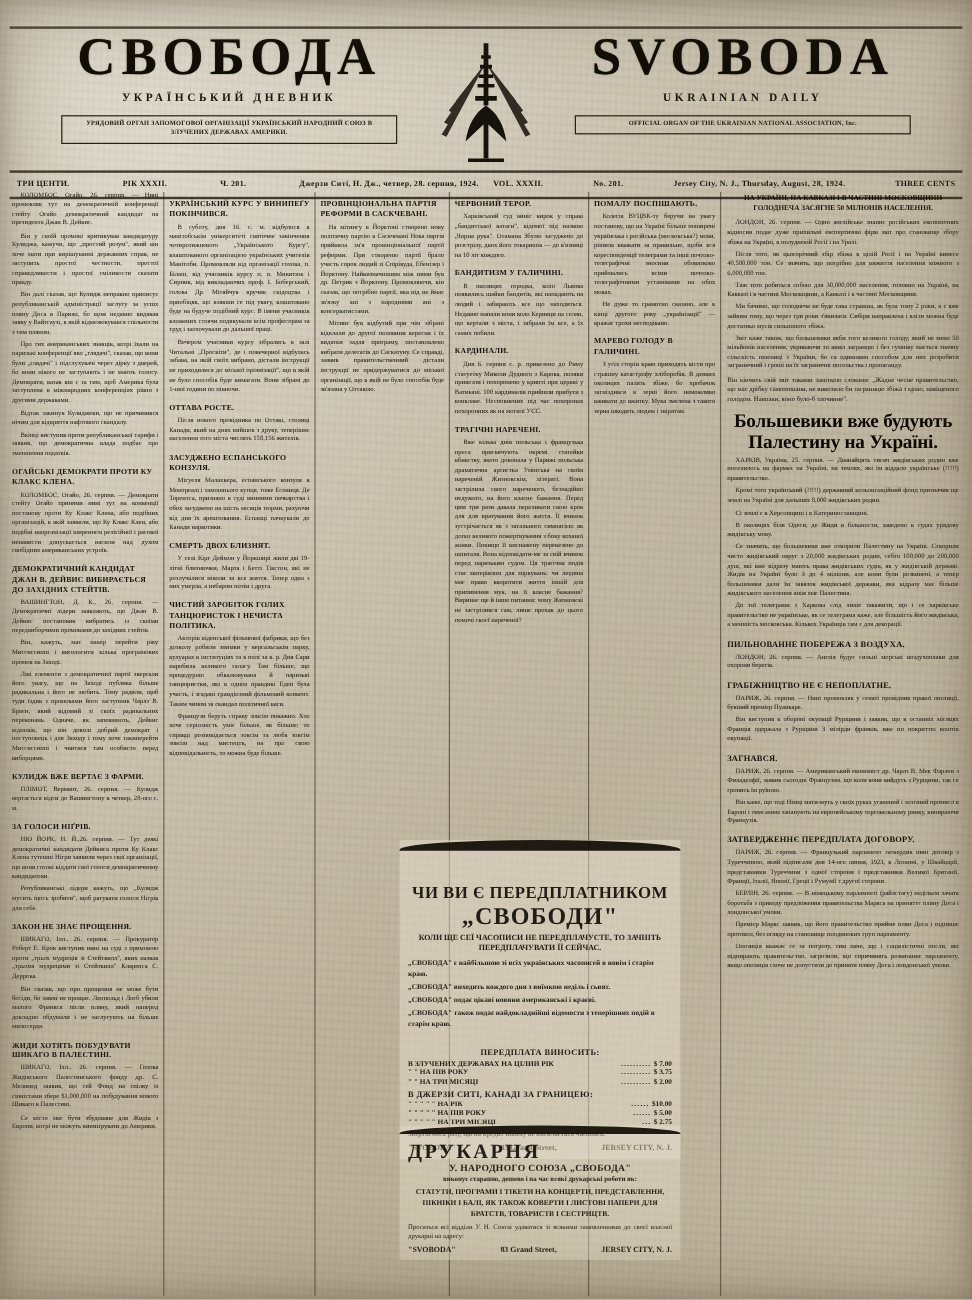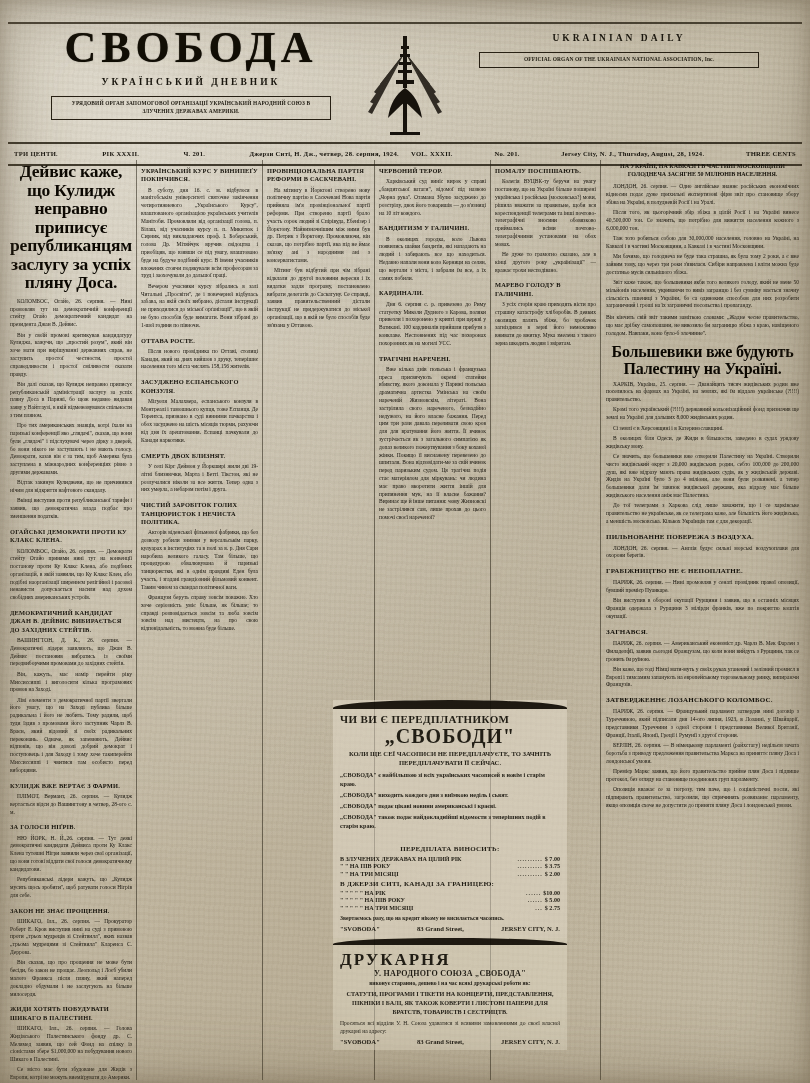--- a/index.html
+++ b/index.html
@@ -86,21 +86,21 @@
 
   
   .ad-sub{
     position:absolute;left:333px;top:700px;width:234px;
     background:rgba(226,219,202,.55);
     border:0;padding:0;box-sizing:border-box;
     z-index:5;
   }
   .ad-bar{height:9px;background:#17130c;border-radius:50% 50% 0 0 / 90% 90% 0 0;}
   .ad-inner{padding:4px 7px 6px;}
-  .ad-q{font-size:11px;font-weight:bold;letter-spacing:.4px;margin-bottom:1px;}
+  .ad-q{font-size:14px;font-weight:bold;text-align:center;letter-spacing:.4px;margin-bottom:1px;margin-top:24px;}
   .ad-logo{font-size:20px;font-weight:bold;text-align:center;letter-spacing:1px;line-height:1;margin:1px 0 3px;}
   .ad-call{font-size:6.6px;font-weight:bold;text-align:center;line-height:1.4;margin-bottom:4px;}
   .ad-li{font-size:6.1px;font-weight:bold;line-height:1.35;margin-bottom:3px;}
   .ad-ph{font-size:7px;font-weight:bold;text-align:center;margin:15px 0 3px;letter-spacing:.3px;}
   .pr-row{display:flex;font-size:6.1px;font-weight:bold;align-items:baseline;margin-bottom:1.5px;}
   .pr-lbl{flex:1;white-space:nowrap;overflow:hidden;}
   .pr-dots{flex:0 1 auto;overflow:hidden;letter-spacing:1px;padding:0 2px;}
   .pr-val{white-space:nowrap;}
   .ad-note{font-size:5.6px;font-weight:bold;line-height:1.35;margin:4px 0 3px;text-align:justify;}
   .ad-addr{display:flex;justify-content:space-between;font-size:6.6px;font-weight:bold;margin-top:2px;}
@@ -174,20 +174,21 @@
 
             <path d="M45 56 C36 62 30 72 28 86 C34 80 40 74 45 70 Z"></path>
             <path d="M45 56 C54 62 60 72 62 86 C56 80 50 74 45 70 Z"></path>
             <path d="M43 68 h4 v32 h-4 z"></path>
             <path d="M30 100 h30 v3 h-30 z"></path>
           </g>
         </svg>
       </div>
 
       <div class="mast-side">
+        <div class="mast-title">SVOBODA</div>
         <div class="mast-sub">UKRAINIAN DAILY</div>
         <div class="mast-box">OFFICIAL ORGAN OF THE UKRAINIAN NATIONAL ASSOCIATION, Inc.</div>
       </div>
 
     </div>
 
     <div class="dateline">
       <div class="dl-rule"></div>
       <div class="dl-row">
         <div class="dl-l">
@@ -203,21 +204,20 @@
           <span>THREE CENTS</span>
         </div>
       </div>
       <div class="dl-rule b"></div>
     </div>
   </div>
 
   <div class="content">
 
     <div class="col c1">
-      <div class="hl-main hl-1">Дейвис каже, що Кулидж неправно приписує републиканцям заслугу за успіх пляну Доса.</div>
       <p class="tx">КОЛОМБОС, Огайо, 26. серпня. — Нині промовляв тут на демократичній конференції стейту Огайо демократичний кандидат на президента Джан В. Дейвис.</p>
       <p class="tx">Він у своїй промові критикував кандидатуру Кулиджа, кажучи, що „простий розум", який він хоче мати при вирішуванні державних справ, не заступить простої честности, простої справедливости і простої сміливости сказати правду.</p>
       <p class="tx">Він далі сказав, що Кулидж неправно приписує републиканській адміністрації заслугу за успіх пляну Доса в Парижі, бо щож недавно видавав заяву у Вайтгаузі, в якій відмежовувався спільности з тим пляном.</p>
       <p class="tx">Про тих американських знавців, котрі їхали на паризькі конференції яко „глядачі", сказав, що вони були „глядачі" і підслухувачі через дірку з дверей, бо вони нікого не заступають і не мають голосу. Демократи, казав він є за тим, щоб Америка була заступлена в міжнародних конференціях рівно з другими державами.</p>
       <p class="tx">Відтак закинув Кулиджеви, що не причинився нічим для відкриття нафтового скандалу.</p>
       <p class="tx">Вкінці виступив проти републиканської тарифи і заявив, що демократична влада подбає про зменшення податків.</p>
 
       <h3 class="sh">ОГАЙСЬКІ ДЕМОКРАТИ ПРОТИ КУ КЛАКС КЛЕНА.</h3>
       <p class="tx">КОЛОМБОС, Огайо, 26. серпня. — Демократи стейту Огайо принями нині тут на конвенції постанову проти Ку Клакс Клена, або подібних організацій, в якій заявили, що Ку Клакс Клен, або подібні наорганізації ширеннєм релігійної і расової ненависти допускається насили над духом свобідних американських устроїв.</p>
 
@@ -312,21 +312,21 @@
       <p class="tx">ЛОНДОН, 26. серпня. — Англія будує сильні морські воздухоплави для охорони берегів.</p>
 
       <h3 class="sh lg">ГРАБІЖНИЦТВО НЕ Є НЕПОПЛАТНЕ.</h3>
       <p class="tx">ПАРИЖ, 26. серпня. — Нині промовляв у сенаті провідник правої опозиції, бувший премієр Пуанкаре.</p>
       <p class="tx">Він виступив в обороні окупації Рурщини і заявив, що в останніх місяцях Франція одержала з Рурщини 3 мілірди франків, вже по покриттю коштів окупації.</p>
 
       <h3 class="sh lg">ЗАГНАВСЯ.</h3>
       <p class="tx">ПАРИЖ, 26. серпня. — Американський економіст др. Чарлз В. Мек Фарлен з Филаделфії, заявив сьогодні Французам, що коли вони вийдуть з Рурщини, так се гронить їм руїною.</p>
       <p class="tx">Він каже, що тоді Німці мати-муть у своїх руках уганений і зелізний промисл в Европі і тимсамим запанують на европейському торговельному ринку, випираючи Французів.</p>
 
-      <h3 class="sh lg">ЗАТВЕРДЖЕННЄ ЛОЗАНСЬКОГО КОЛОМБОС.</h3>
+      <h3 class="sh lg">ЗАТВЕРДЖЕННЄ ПЕРЕДПЛАТА ДОГОВОРУ.</h3>
       <p class="tx">ПАРИЖ, 26. серпня. — Французький парламент затвердив нині договір з Туреччиною, який підписали дня 14-ого липня, 1923, в Лозанні, у Швайцарії, представники Туреччини з одної сторони і представники Великої Британії, Франції, Італії, Японії, Греції і Румунії з другої сторони.</p>
 
       <p class="tx">БЕРЛІН, 26. серпня. — В німецькому парламенті (райхстагу) недільєм зачата боротьба з приводу предложення правительства Маркса на приняттє пляну Доса і лондонської умови.</p>
       <p class="tx">Премієр Маркс заявив, що його правительство прийме плян Доса і підпише протокол, без огляду на становище поодиноких груп парламенту.</p>
       <p class="tx">Опозиція вважає се за погрозу, тим паче, що і соціялістичні посли, які підпирають правительство, загрозили, що спричинять розвязаннє парламенту, якщо опозиція схоче не допустити до принятя пляну Доса і лондонської умови.</p>
     </div>
 
   </div>
 
   <div class="ad-sub fade">

